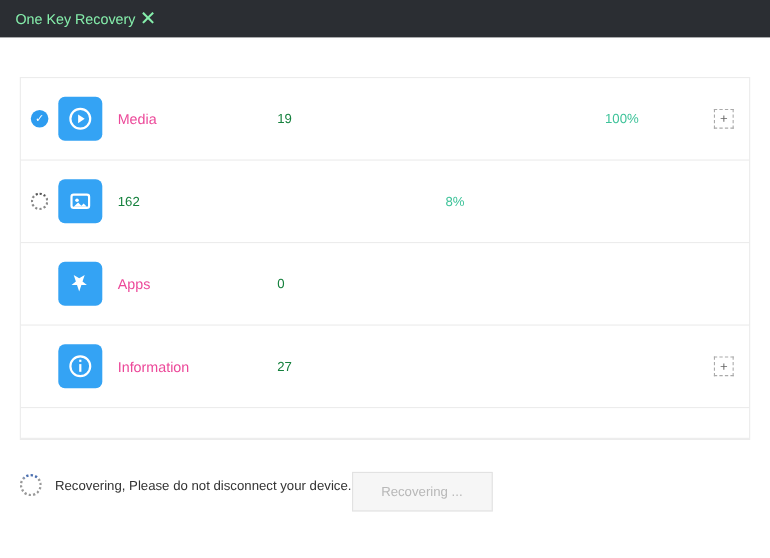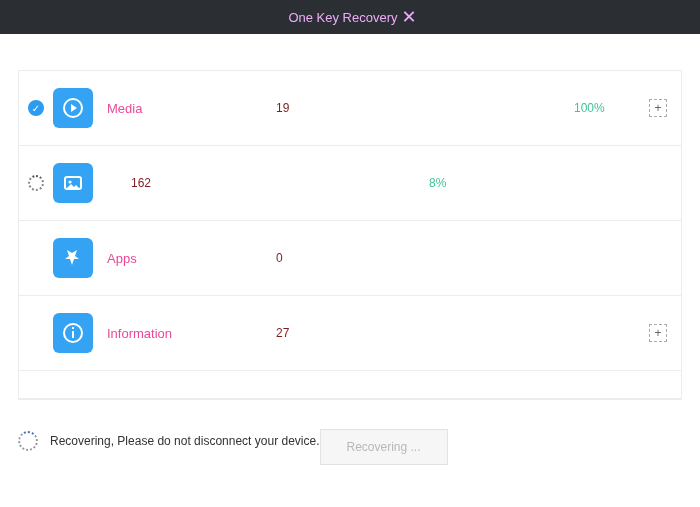--- a/index.html
+++ b/index.html
@@ -5,25 +5,25 @@
   * { box-sizing: border-box; margin: 0; padding: 0; }
   body {
     font-family: -apple-system, "Segoe UI", Arial, sans-serif;
     background: #fff;
     width: 700px;
     height: 507px;
     overflow: hidden;
   }
   .titlebar {
     background: #2b2e33;
-    color: #f0abfc;
+    color: #86efac;
     height: 34px;
     display: flex;
     align-items: center;
-    justify-content: center;
+    justify-content: flex-start;
     padding: 0 5px 0 14px;
     font-size: 13px;
   }
   .close {
     font-size: 18px;
     line-height: 1;
     cursor: pointer;
     padding: 4px;
   }
   .content {
@@ -77,22 +77,21 @@
   .icon-box svg { width: 24px; height: 24px; fill: #fff; }
   .label-cell {
     width: 145px;
     font-weight: normal;
     font-size: 13px;
     color: #ec4899;
   }
   .count-cell {
     width: 250px;
     font-size: 12px;
-    color: #7f1d1d;
-    margin-left: 24px;
+    color: #15803d;
   }
   .pct-cell {
     flex: 1;
     font-size: 12px;
     color: #3fc39a;
     margin-left: 48px;
   }
   .expand-cell {
     width: 24px;
     display: flex;

